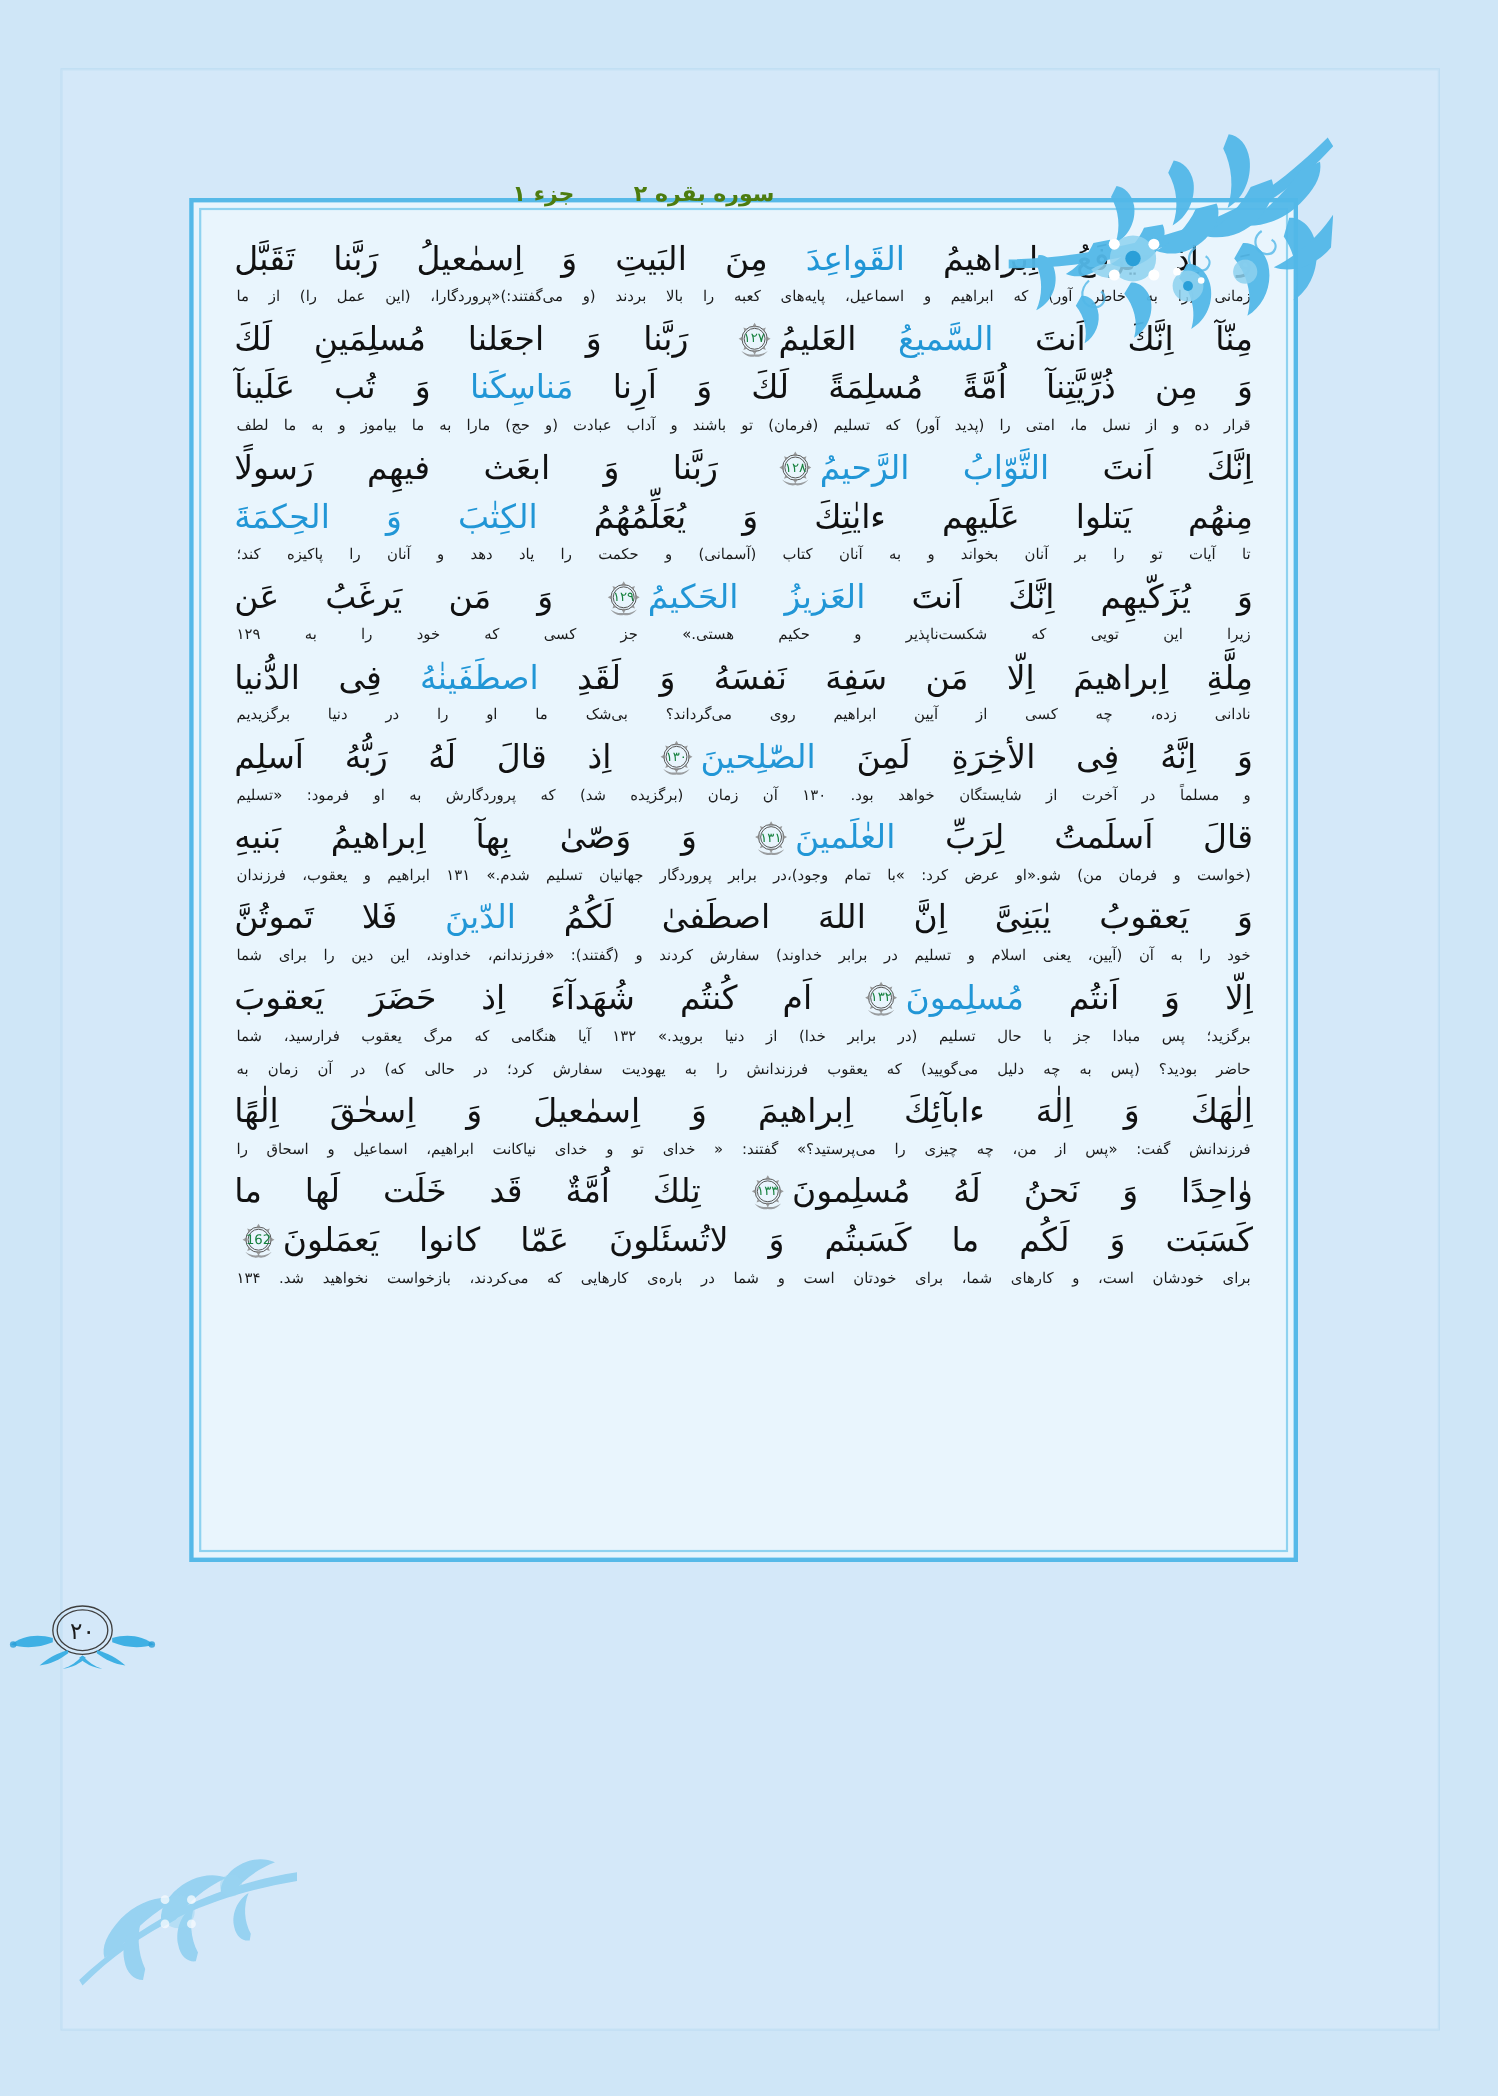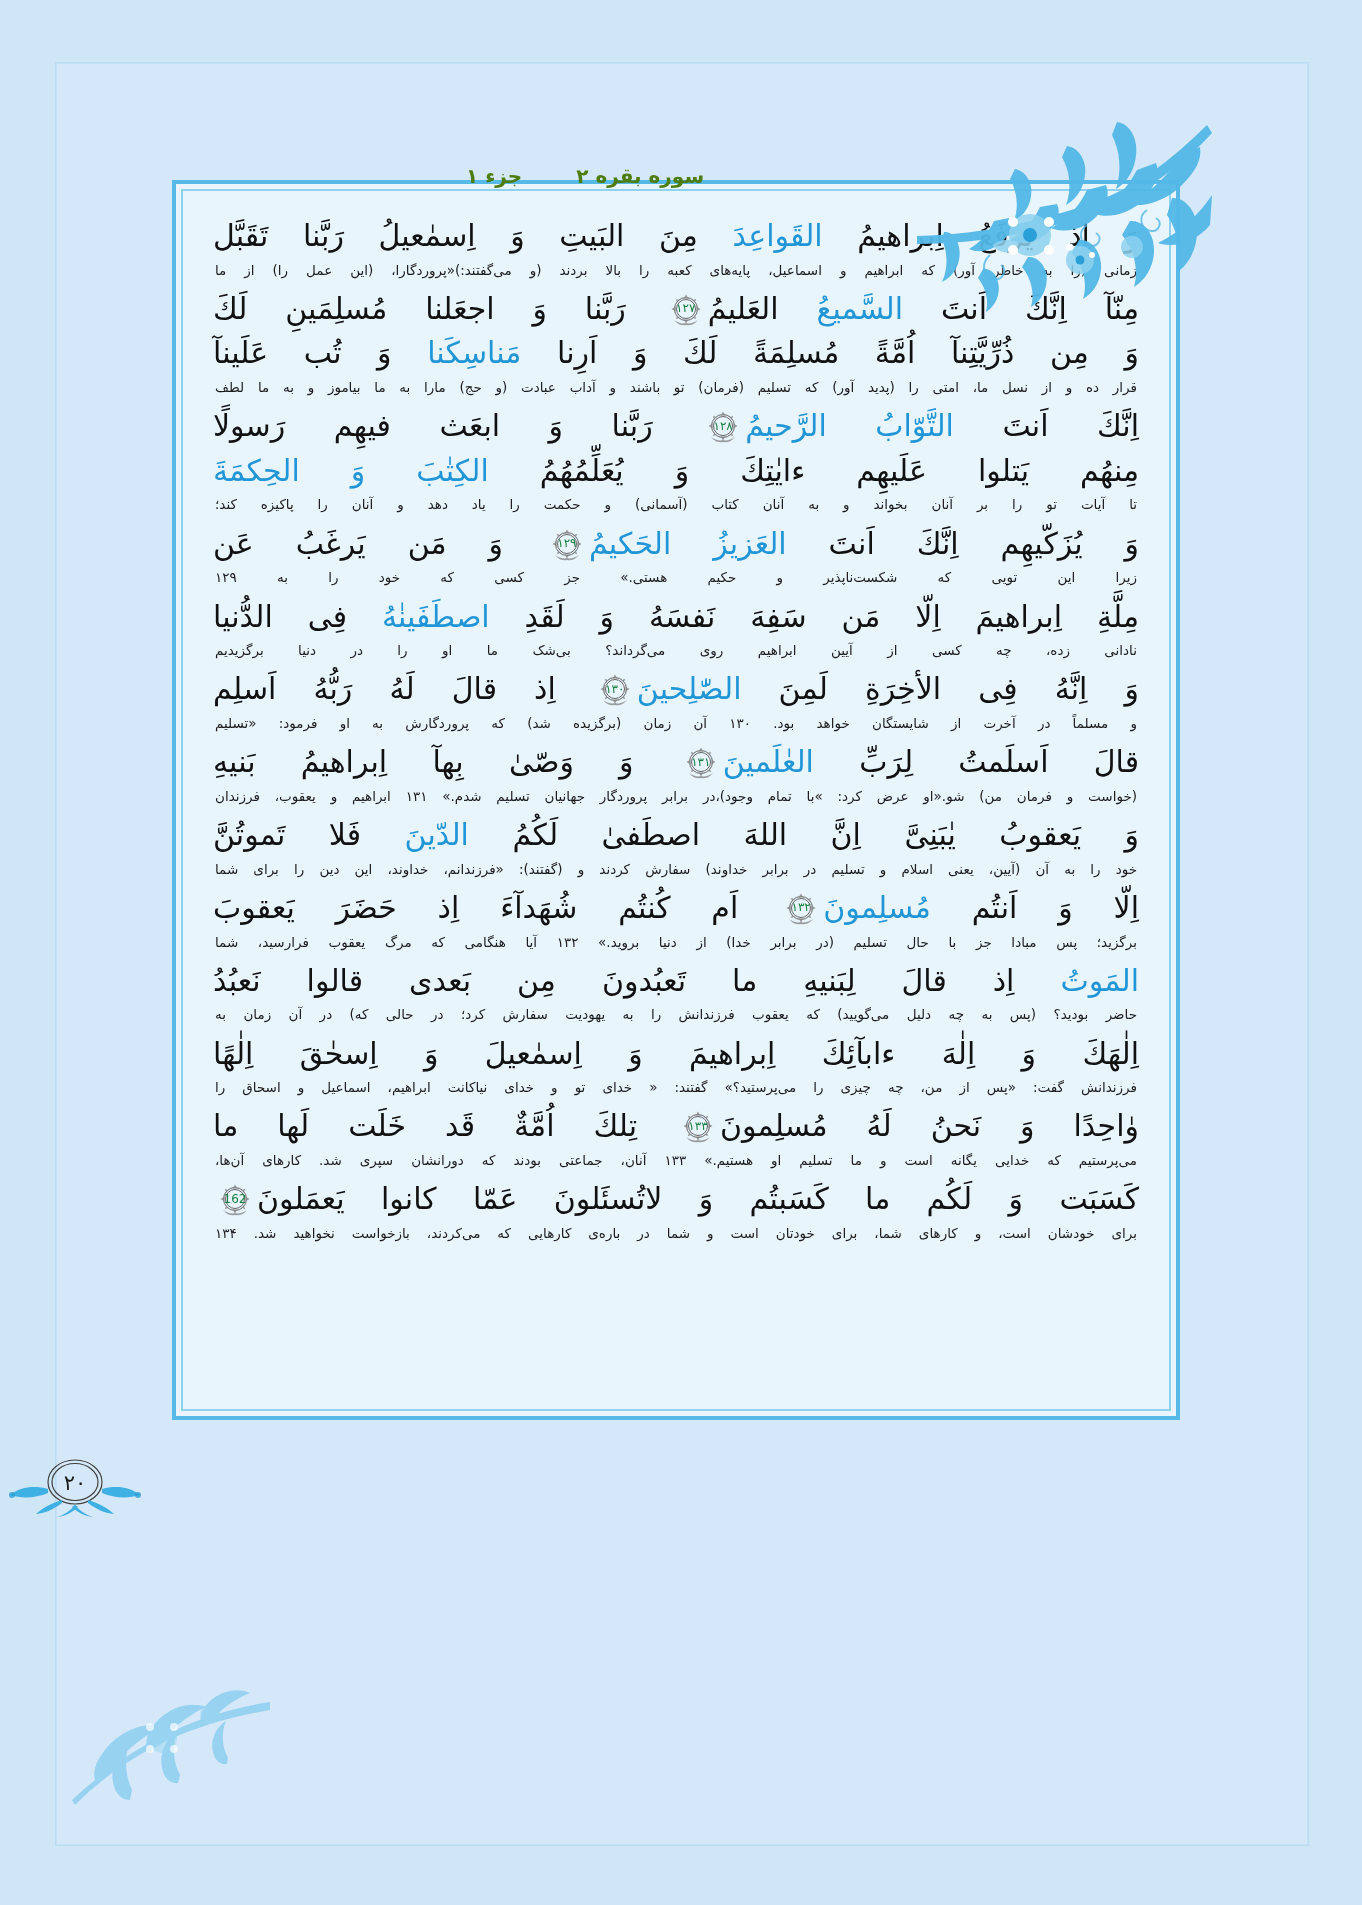--- a/index.html
+++ b/index.html
@@ -319,21 +319,20 @@
                 <path d="M6.8 27.2 L10.6 25.8 L8.2 23.4 Z"></path>
                 <path d="M27.2 27.2 L23.4 25.8 L25.8 23.4 Z"></path>
               </g>
               <g fill="#777" opacity="0.7">
                 <path d="M5 28 C9 31 14 32 17 31 C20 32 25 31 29 28 C25 33 20 34 17 33 C14 34 9 33 5 28 Z"></path>
               </g>
             </svg><span class="num">۱۳۲</span></span> اَم كُنتُم شُهَدآءَ اِذ حَضَرَ يَعقوبَ</div>
         <div class="farsi-line">برگزید؛  پس مبادا جز با حال تسلیم (در برابر خدا) از دنیا بروید.» ۱۳۲     آیا هنگامی که        مرگ یعقوب فرارسید، شما</div>
       </div>
       <div class="ayah-block">
-        <div class="arabic-line"><span class="hl">المَوتُ</span> اِذ قالَ لِبَنيهِ ما تَعبُدونَ مِن بَعدى قالوا نَعبُدُ</div>
         <div class="farsi-line">حاضر بودید؟ (پس به چه دلیل می‌گویید)     که یعقوب فرزندانش را به یهودیت سفارش کرد؛          در حالی که) در آن زمان به</div>
       </div>
       <div class="ayah-block">
         <div class="arabic-line">اِلٰهَكَ وَ اِلٰهَ ءابآئِكَ اِبراهيمَ وَ اِسمٰعيلَ وَ اِسحٰقَ اِلٰهًا</div>
         <div class="farsi-line">فرزندانش گفت: «پس از من، چه چیزی را می‌پرستید؟»     گفتند: « خدای تو    و خدای نیاکانت ابراهیم،      اسماعیل و اسحاق را</div>
       </div>
       <div class="ayah-block">
         <div class="arabic-line">وٰاحِدًا وَ نَحنُ لَهُ مُسلِمونَ<span class="ayah-mark"><svg viewBox="0 0 34 34" width="34" height="34">
               <g fill="none" stroke="#555" stroke-width="0.9">
                 <circle cx="17" cy="17" r="11.5"></circle>
@@ -346,21 +345,20 @@
                 <path d="M31.5 17 L27.4 14.6 L27.4 19.4 Z"></path>
                 <path d="M6.8 6.8 L10.6 8.2 L8.2 10.6 Z"></path>
                 <path d="M27.2 6.8 L23.4 8.2 L25.8 10.6 Z"></path>
                 <path d="M6.8 27.2 L10.6 25.8 L8.2 23.4 Z"></path>
                 <path d="M27.2 27.2 L23.4 25.8 L25.8 23.4 Z"></path>
               </g>
               <g fill="#777" opacity="0.7">
                 <path d="M5 28 C9 31 14 32 17 31 C20 32 25 31 29 28 C25 33 20 34 17 33 C14 34 9 33 5 28 Z"></path>
               </g>
             </svg><span class="num">۱۳۳</span></span> تِلكَ اُمَّةٌ قَد خَلَت لَها ما</div>
-        <div class="farsi-line">می‌پرستیم    که خدایی یگانه است و ما تسلیم او هستیم.»    ۱۳۳    آنان، جماعتی بودند که دورانشان سپری شد. کارهای آن‌ها،</div>
       </div>
       <div class="ayah-block">
         <div class="arabic-line">كَسَبَت وَ لَكُم ما كَسَبتُم وَ لاتُسئَلونَ عَمّا كانوا يَعمَلونَ<span class="ayah-mark"><svg viewBox="0 0 34 34" width="34" height="34">
               <g fill="none" stroke="#555" stroke-width="0.9">
                 <circle cx="17" cy="17" r="11.5"></circle>
                 <circle cx="17" cy="17" r="9.5"></circle>
               </g>
               <g fill="#8a8a8a" opacity="0.85">
                 <path d="M17 2.5 L19.4 6.6 L14.6 6.6 Z"></path>
                 <path d="M17 31.5 L19.4 27.4 L14.6 27.4 Z"></path>

